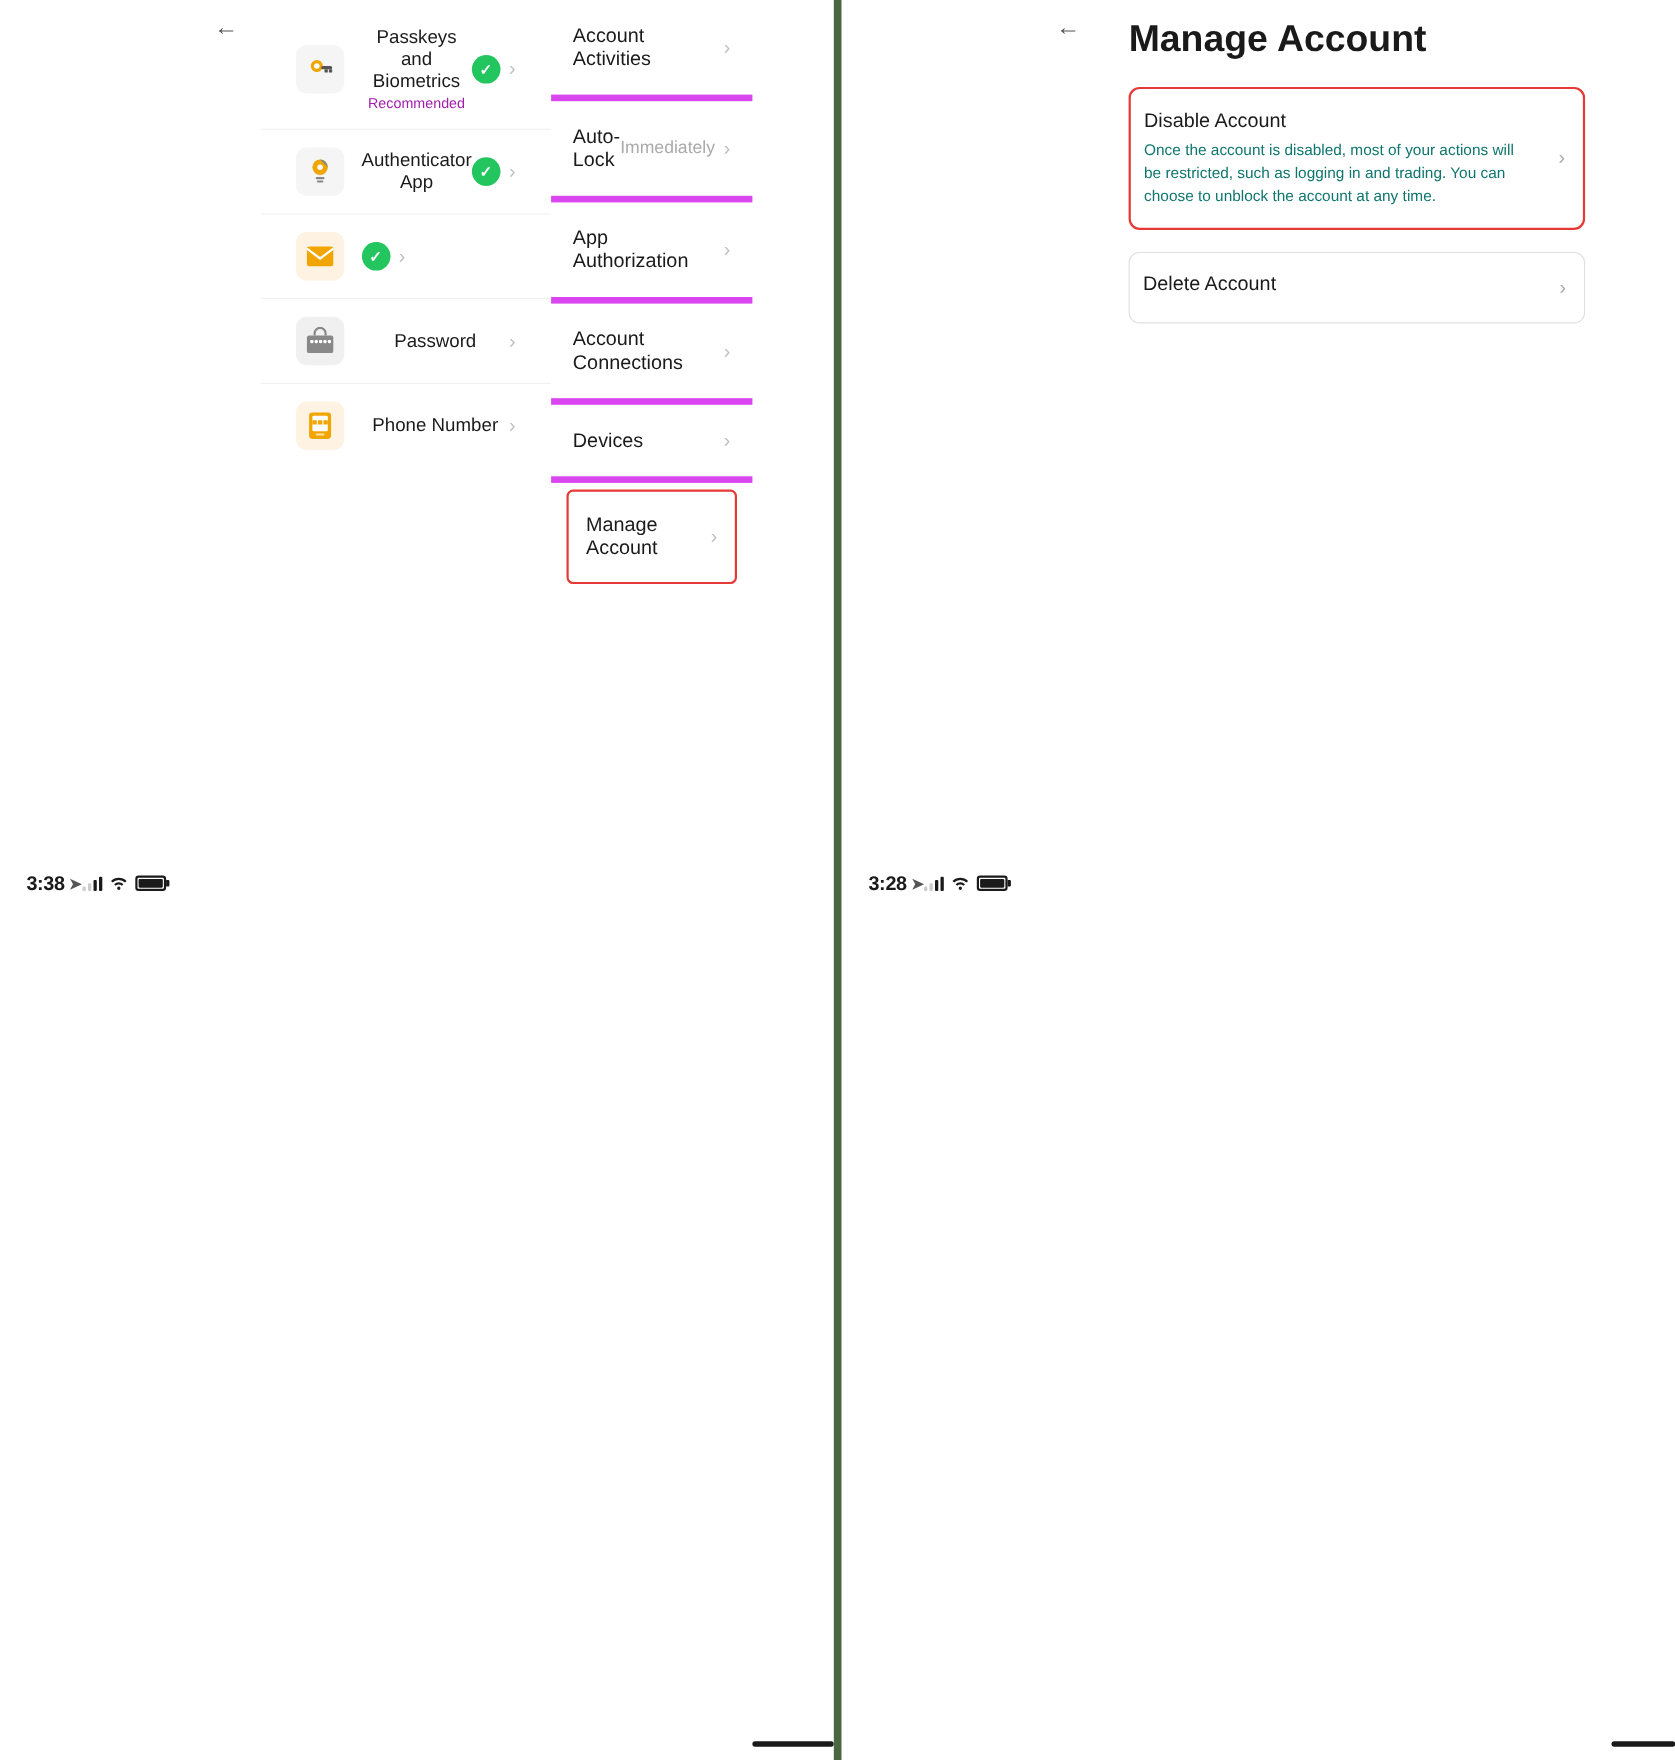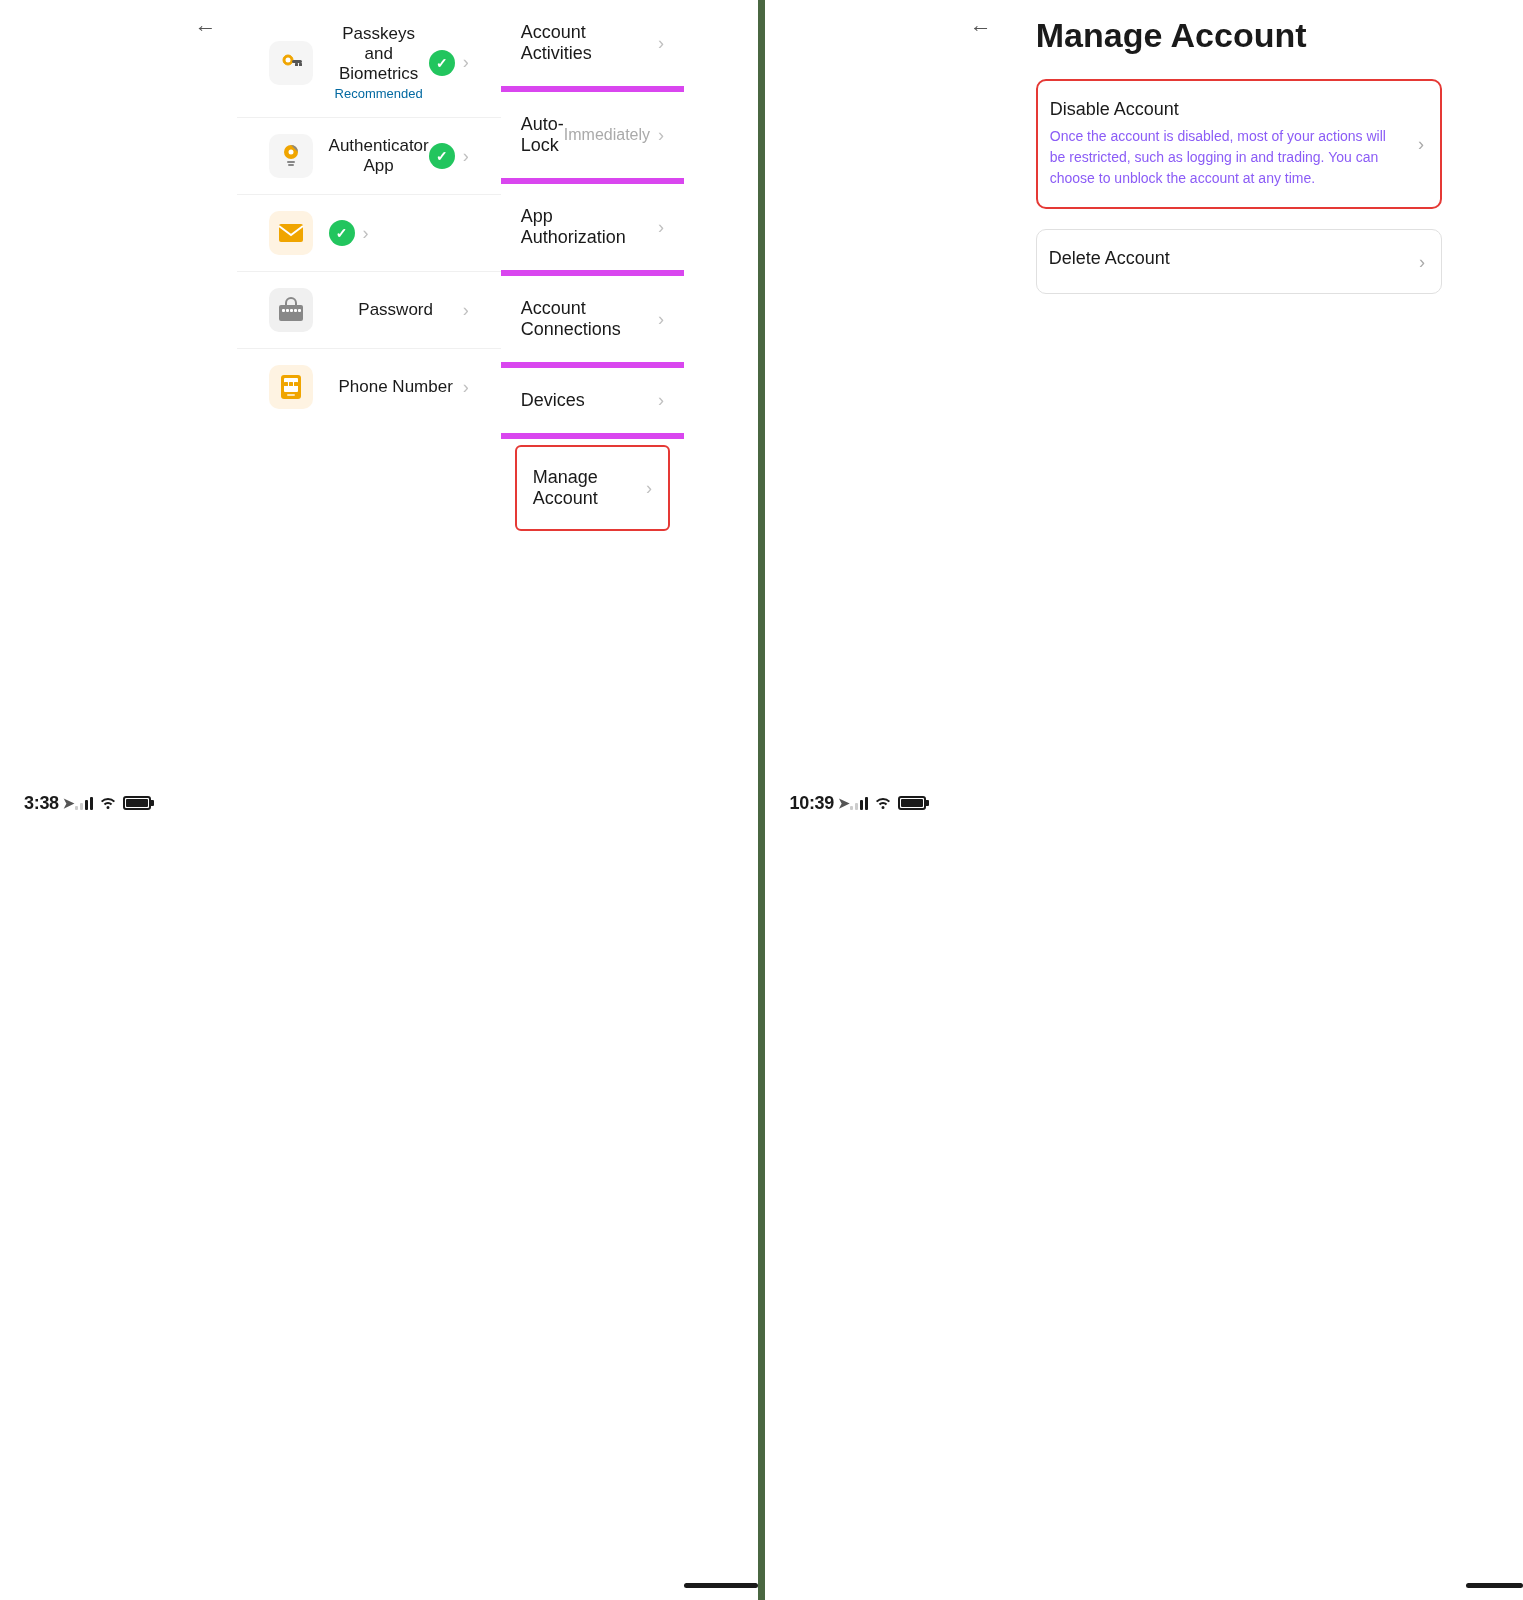--- a/index.html
+++ b/index.html
@@ -144,21 +144,21 @@
     }
 
     .item-title {
       font-size: 17px;
       color: #1a1a1a;
       font-weight: 400;
     }
 
     .item-subtitle {
       font-size: 13px;
-      color: #0369a1;
+      color: #a21caf;
       margin-top: 2px;
       font-weight: 500;
     }
 
     .item-right {
       display: flex;
       align-items: center;
       gap: 8px;
     }
 
@@ -242,21 +242,21 @@
 
     .manage-card-title {
       font-size: 18px;
       font-weight: 500;
       color: #1a1a1a;
       margin-bottom: 6px;
     }
 
     .manage-card-desc {
       font-size: 14px;
-      color: #8b5cf6;
+      color: #0f766e;
       line-height: 1.5;
       padding-right: 32px;
     }
 
     .card-chevron {
       position: absolute;
       right: 16px;
       top: 50%;
       transform: translateY(-50%);
       color: #aaa;
@@ -464,21 +464,21 @@
 
   <div class="home-indicator"></div>
 </div>
 
 <div class="divider"></div>
 
 <div class="phone-panel">
 
   <div class="status-bar">
     <div style="display:flex;align-items:center;gap:4px">
-      <span class="time">10:39</span>
+      <span class="time">3:28</span>
       <span style="font-size:14px;color:#555;">➤</span>
     </div>
     <div class="status-icons">
       <div class="signal-bars">
         <div class="signal-bar" style="height:4px;background:#ccc;"></div>
         <div class="signal-bar" style="height:7px;background:#ccc;"></div>
         <div class="signal-bar" style="height:10px;"></div>
         <div class="signal-bar" style="height:13px;"></div>
       </div>
       <span class="wifi-icon">

